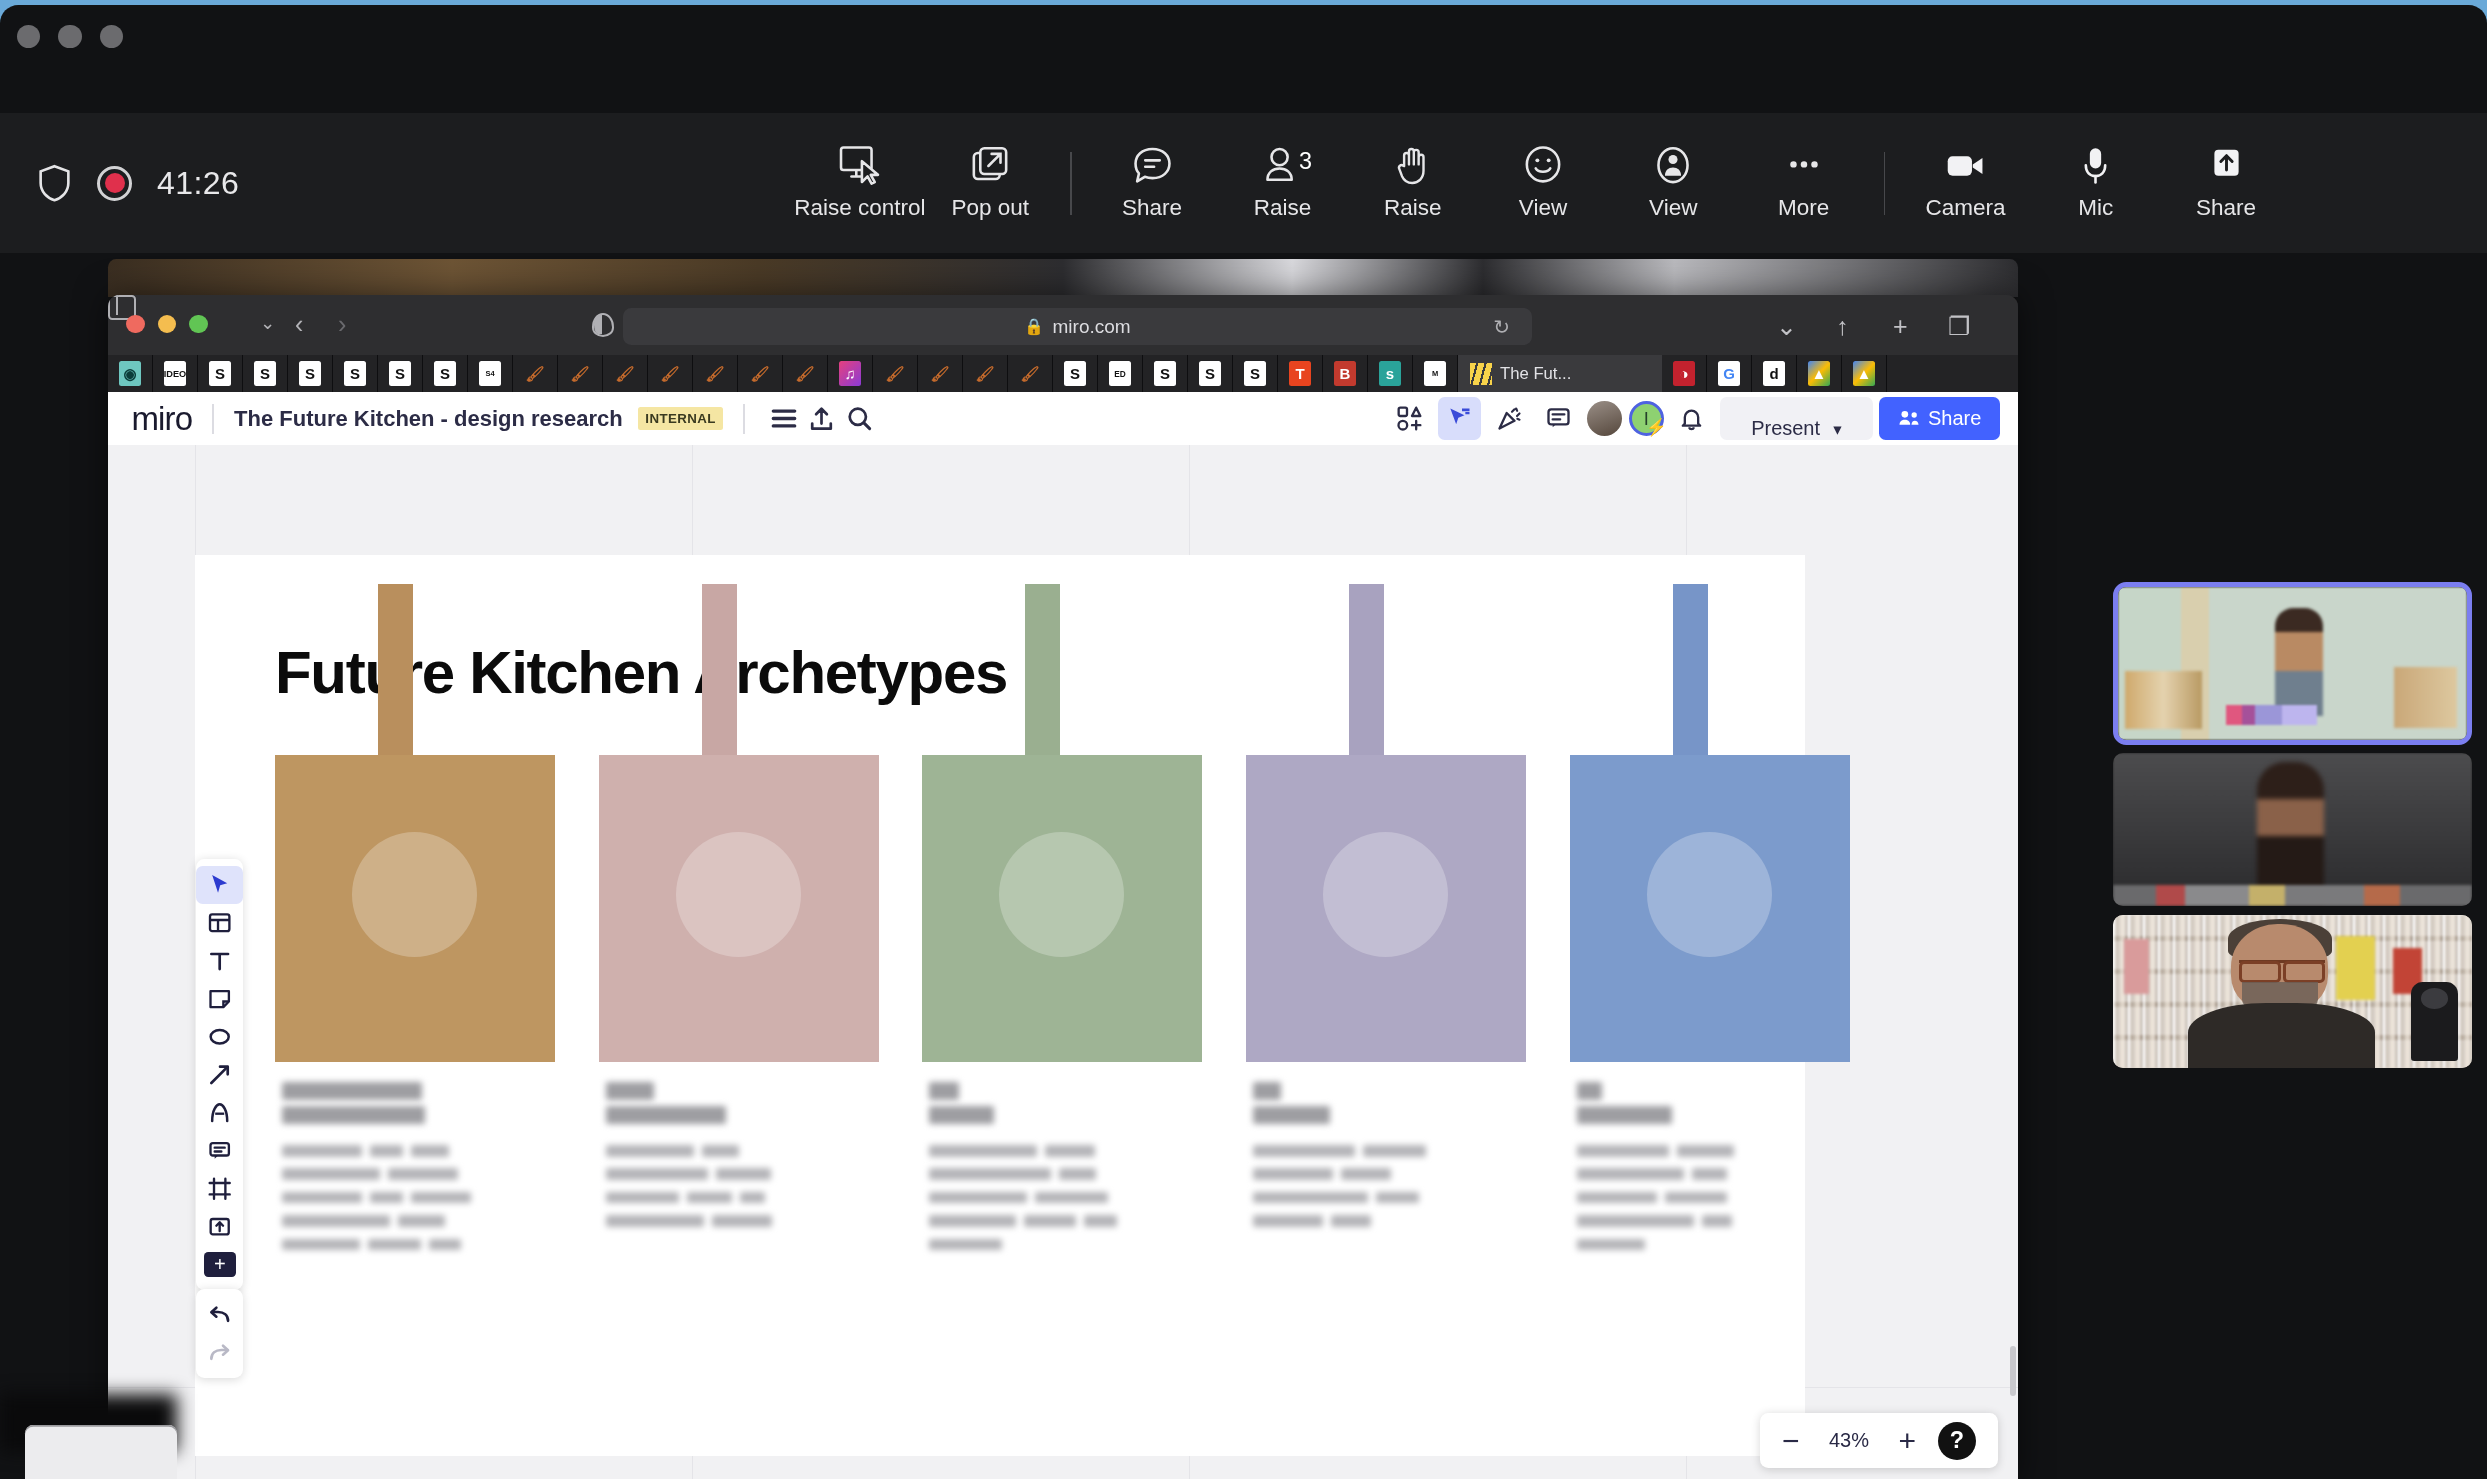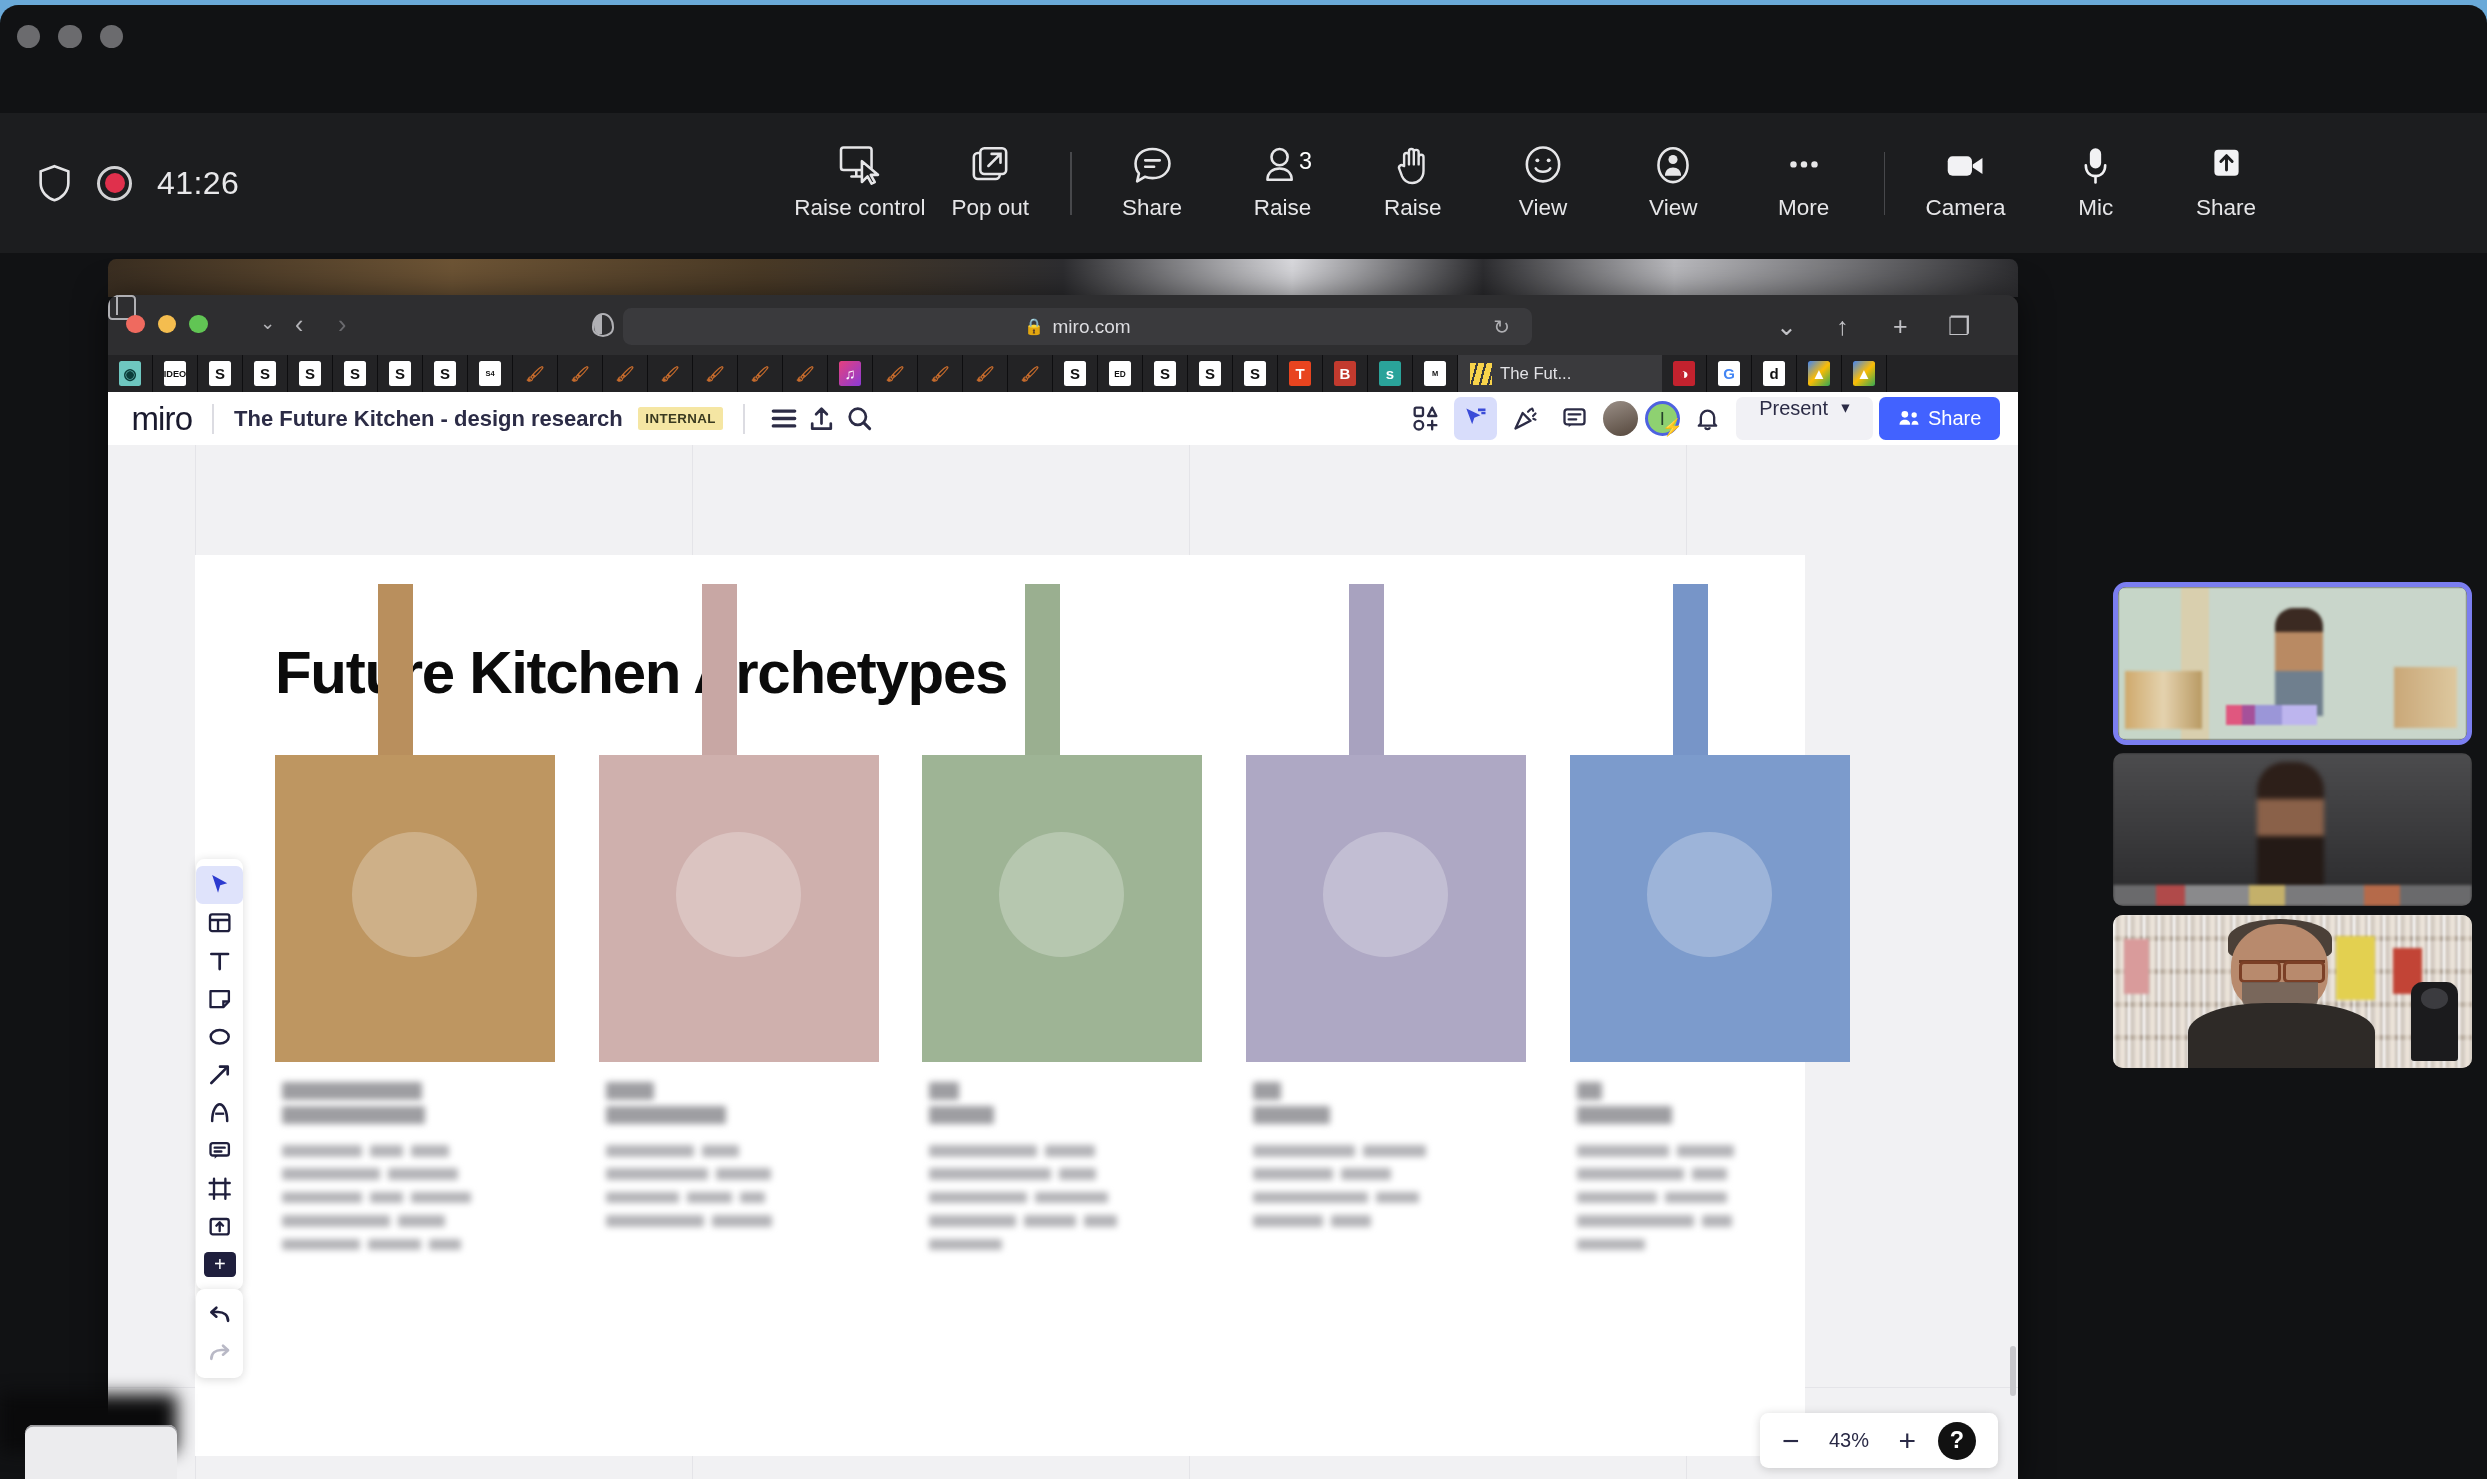--- a/index.html
+++ b/index.html
@@ -108,21 +108,21 @@
   .vsep { width:1.7px; height: 30px; background:#dcdce2; margin: 0 20px; }
   #board-title { font-size: 22px; color:#2c2c46; white-space:nowrap;font-weight:bold; }
   #internal-badge { background:#f5e6a3; color:#3a3a20; font-size: 13.3px; font-weight:700; padding: 4.2px 7.5px; border-radius: 2.5px; margin-left: 15px; letter-spacing:0.4px; }
   .hdr-icon { width: 38px; height: 38px; display:flex; align-items:center; justify-content:center; cursor:pointer; color:#2c2c46; }
   #miro-header-right { margin-left:auto; display:flex; align-items:center; gap: 6.7px; padding-right: 18.3px; }
   .hdr-box { width: 43px; height: 43px; border-radius: 6.7px; display:flex; align-items:center; justify-content:center; cursor:pointer; }
   .hdr-box.active { background:#d8ddfb; }
   #avatar-1 { width: 35px; height: 35px; border-radius:50%; background: linear-gradient(160deg,#9a8f87,#55473c); }
   #avatar-2 { width: 35px; height: 35px; border-radius:50%; background:#8ed171; border: 3.3px solid #4e62e0; display:flex;align-items:center;justify-content:center; color:#25402a; font-size:18.3px; position:relative; }
   #avatar-2::after { content:'⚡'; position:absolute; right:-6.7px; bottom:-5px; font-size: 16.7px; color:#3d5bdb; }
-  #present-btn { display:flex; align-items:flex-start; gap: 13.3px; background:#f1f1f5; border-radius: 6.7px; height: 43px; padding: 0 23px; font-size: 20px; color:#2c2c46; cursor:pointer; }
+  #present-btn { display:flex; align-items:flex-end; gap: 13.3px; background:#f1f1f5; border-radius: 6.7px; height: 43px; padding: 0 31px; font-size: 20px; color:#2c2c46; cursor:pointer; }
   #share-btn { display:flex; align-items:center; gap: 8.3px; background:#4262ff; color:#fff; border-radius: 6.7px; height: 43px; padding: 0 18.3px; font-size: 20px; cursor:pointer; }
 
   
   #tool-rail { position:absolute; left: 88px; top: 467px; width: 47px; background:#fff; border-radius: 8.3px; padding: 6.7px 0; box-shadow: 0 1.7px 10px rgba(0,0,0,.14); z-index: 7; }
   #tool-rail-2 { position:absolute; left: 88px; top: 897px; width: 47px; background:#fff; border-radius: 8.3px; padding: 6.7px 0; box-shadow: 0 1.7px 10px rgba(0,0,0,.14); z-index: 7; }
   .tool { width: 47px; height: 38px; display:flex; align-items:center; justify-content:center; cursor:pointer; color:#1f1f3d; }
   .tool.sel { background:#dfe3fb; border-radius: 6.7px; }
   .tool.dark { }
   .tool.dark i { width: 32px; height: 25px; background:#1f1f3d; border-radius:4.2px; color:#fff; display:flex;align-items:center;justify-content:center; font-size: 20px; }
 

